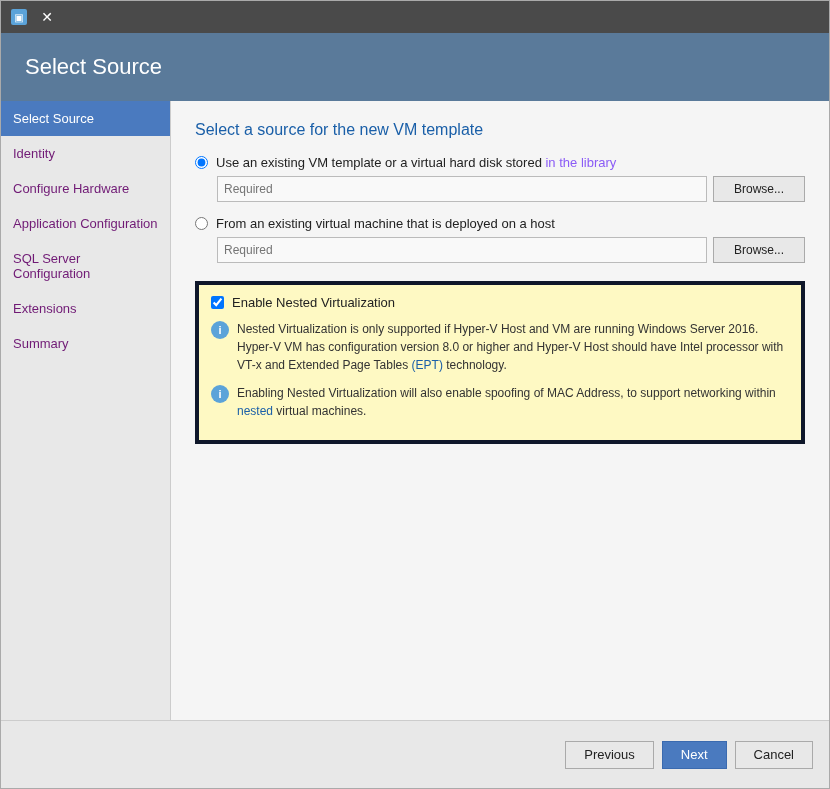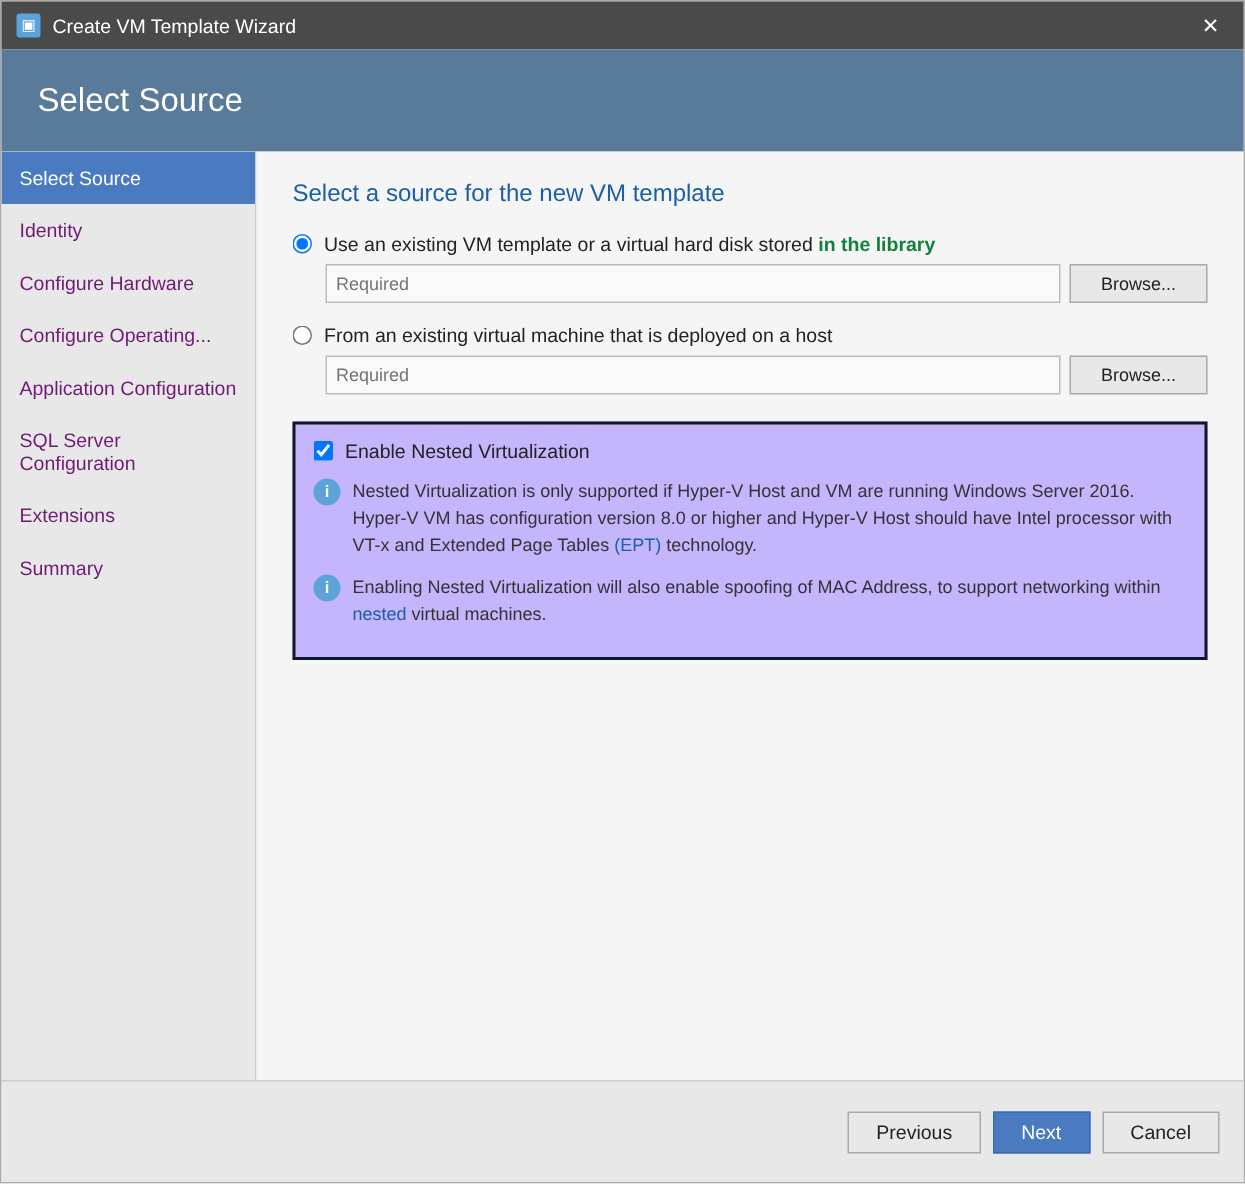--- a/index.html
+++ b/index.html
@@ -115,23 +115,22 @@
       margin-bottom: 6px;
     }
     .option-row input[type="radio"] {
       margin-right: 8px;
     }
     .option-label {
       font-size: 13px;
       color: #222;
     }
     .option-label a, .option-label span.link {
-      color: #15803d;
+      color: #8b5cf6;
       text-decoration: none;
-      font-weight: bold;
     }
     .input-row {
       display: flex;
       align-items: center;
       margin-bottom: 14px;
       margin-left: 22px;
     }
     .input-row input[type="text"] {
       flex: 1;
       height: 26px;
@@ -146,22 +145,22 @@
       height: 26px;
       padding: 2px 20px;
       margin-left: 6px;
       background: #e8e8e8;
       border: 1px solid #aaa;
       cursor: pointer;
       font-size: 12px;
       color: #222;
     }
     .nested-virt-box {
-      border: 2px solid #0f172a;
-      background: #c4b5fd;
+      border: 4px solid #0f172a;
+      background: #fef9c3;
       padding: 10px 12px;
       margin-top: 4px;
     }
     .checkbox-row {
       display: flex;
       align-items: center;
       margin-bottom: 10px;
     }
     .checkbox-row input[type="checkbox"] {
       margin-right: 8px;
@@ -228,35 +227,33 @@
   </style>
 </head>
 <body>
 
 <div class="window">
 
   <div class="title-bar">
     <div class="title-bar-icon">
       <span>▣</span>
     </div>
-    <span class="title-bar-text">Create VM Template Wizard</span>
     <div class="title-bar-close">✕</div>
   </div>
 
   <div class="header-section">
     <h1 class="header-title">Select Source</h1>
   </div>
 
   <div class="content-area">
 
     <div class="sidebar">
       <div class="sidebar-item active">Select Source</div>
       <div class="sidebar-item">Identity</div>
       <div class="sidebar-item">Configure Hardware</div>
-      <div class="sidebar-item">Configure Operating...</div>
       <div class="sidebar-item">Application Configuration</div>
       <div class="sidebar-item">SQL Server Configuration</div>
       <div class="sidebar-item">Extensions</div>
       <div class="sidebar-item">Summary</div>
     </div>
 
     <div class="main-content">
       <div class="main-title">Select a source for the new VM template</div>
 
       <div class="option-row">

